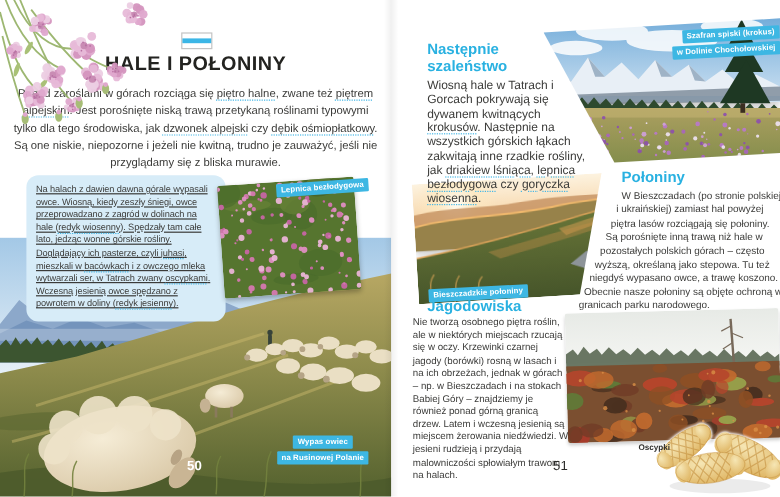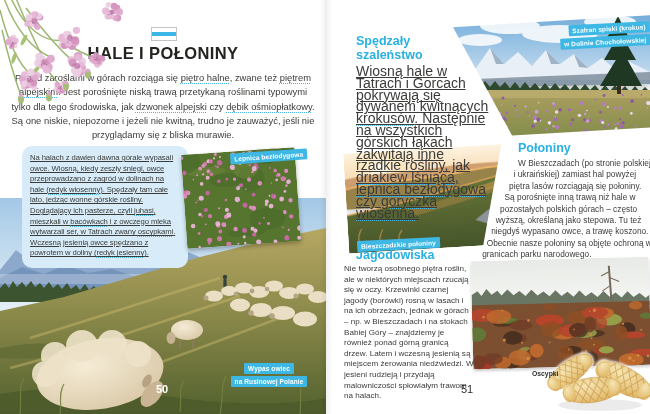--- a/index.html
+++ b/index.html
@@ -24,21 +24,21 @@
   #pastwiska-panel p{margin:0;font-size:7.7px;line-height:10.6px;letter-spacing:-.1px;text-decoration:underline;}
 
   #campion-photo{left:184px;top:151px;width:114px;height:94px;transform:rotate(-4deg);overflow:hidden;
     border-radius:2px;box-shadow:0 2px 4px rgba(0,0,0,.28);z-index:4;}
   #campion-cap{left:230px;top:145px;transform:rotate(-4deg);z-index:5;}
   #sheep-cap{left:226px;top:362px;width:86px;display:flex;flex-direction:column;align-items:center;z-index:5;}
   #pagenum-50{left:140px;top:383px;width:44px;text-align:center;color:#fff;font-weight:bold;font-size:11px;z-index:5;}
 
   
   #kwit-h{left:356px;top:34px;margin:0;font-size:12.5px;line-height:14px;z-index:2;}
-  #kwit-b{left:356px;top:66px;width:134px;margin:0;font-size:14px;line-height:11.8px;z-index:2;text-decoration:underline;}
+  #kwit-b{left:356px;top:66px;width:134px;margin:0;font-size:10px;line-height:11.8px;z-index:2;}
   #crocus-photo{left:450px;top:10px;width:200px;height:132px;z-index:1;
     clip-path:polygon(1.5% 13%,100% 4%,100% 89%,31% 95%);}
   #crocus-cap{left:538px;top:23px;width:112px;display:flex;flex-direction:column;align-items:flex-end;
     transform:rotate(-3deg);z-index:3;}
   #biesz-photo{left:346px;top:147px;width:220px;height:100px;transform:rotate(-3.5deg);z-index:1;
     clip-path:polygon(0 0,72% 0,61% 100%,0 100%);}
   #biesz-cap{left:357px;top:233px;transform:rotate(-3deg);z-index:3;}
   #poloniny-block{left:478px;top:141px;width:174px;z-index:2;}
   #poloniny-block h2{margin:0 0 3px 40px;font-size:12.5px;}
   #poloniny-block p{margin:0;font-size:8.3px;line-height:11.4px;}
@@ -526,21 +526,21 @@
       <span class="tag">Wypas owiec</span>
       <span class="tag">na Rusinowej Polanie</span>
     </div>
 
     <div id="pagenum-50" class="abs">50</div>
   </div>
 
   <div>
 
     <h2 id="kwit-h" class="abs sec-h">
-      <span>Spędzały</span><br>
+      <span>Następnie</span><br>
       <span>szaleństwo</span>
     </h2>
     <p id="kwit-b" class="abs"><span>Wiosną hale w Tatrach i Gorcach pokrywają się dywanem kwitnących </span><span class="u">krokusów</span><span>. Następnie na wszystkich górskich łąkach zakwitają inne rzadkie rośliny, jak </span><span class="u">driakiew lśniąca</span><span>, </span><span class="u">lepnica bezłodygowa</span><span> czy </span><span class="u">goryczka wiosenna</span><span>.</span></p>
 
     <div id="crocus-photo" class="abs shadowed">
       <svg viewBox="0 0 200 132" width="100%" height="100%" preserveAspectRatio="none">
         <defs>
           <linearGradient id="csky" x1="0" y1="0" x2="0" y2="1">
             <stop offset="0" stop-color="#6da9d8"></stop>
               <stop offset="1" stop-color="#cfe2f2"></stop>

